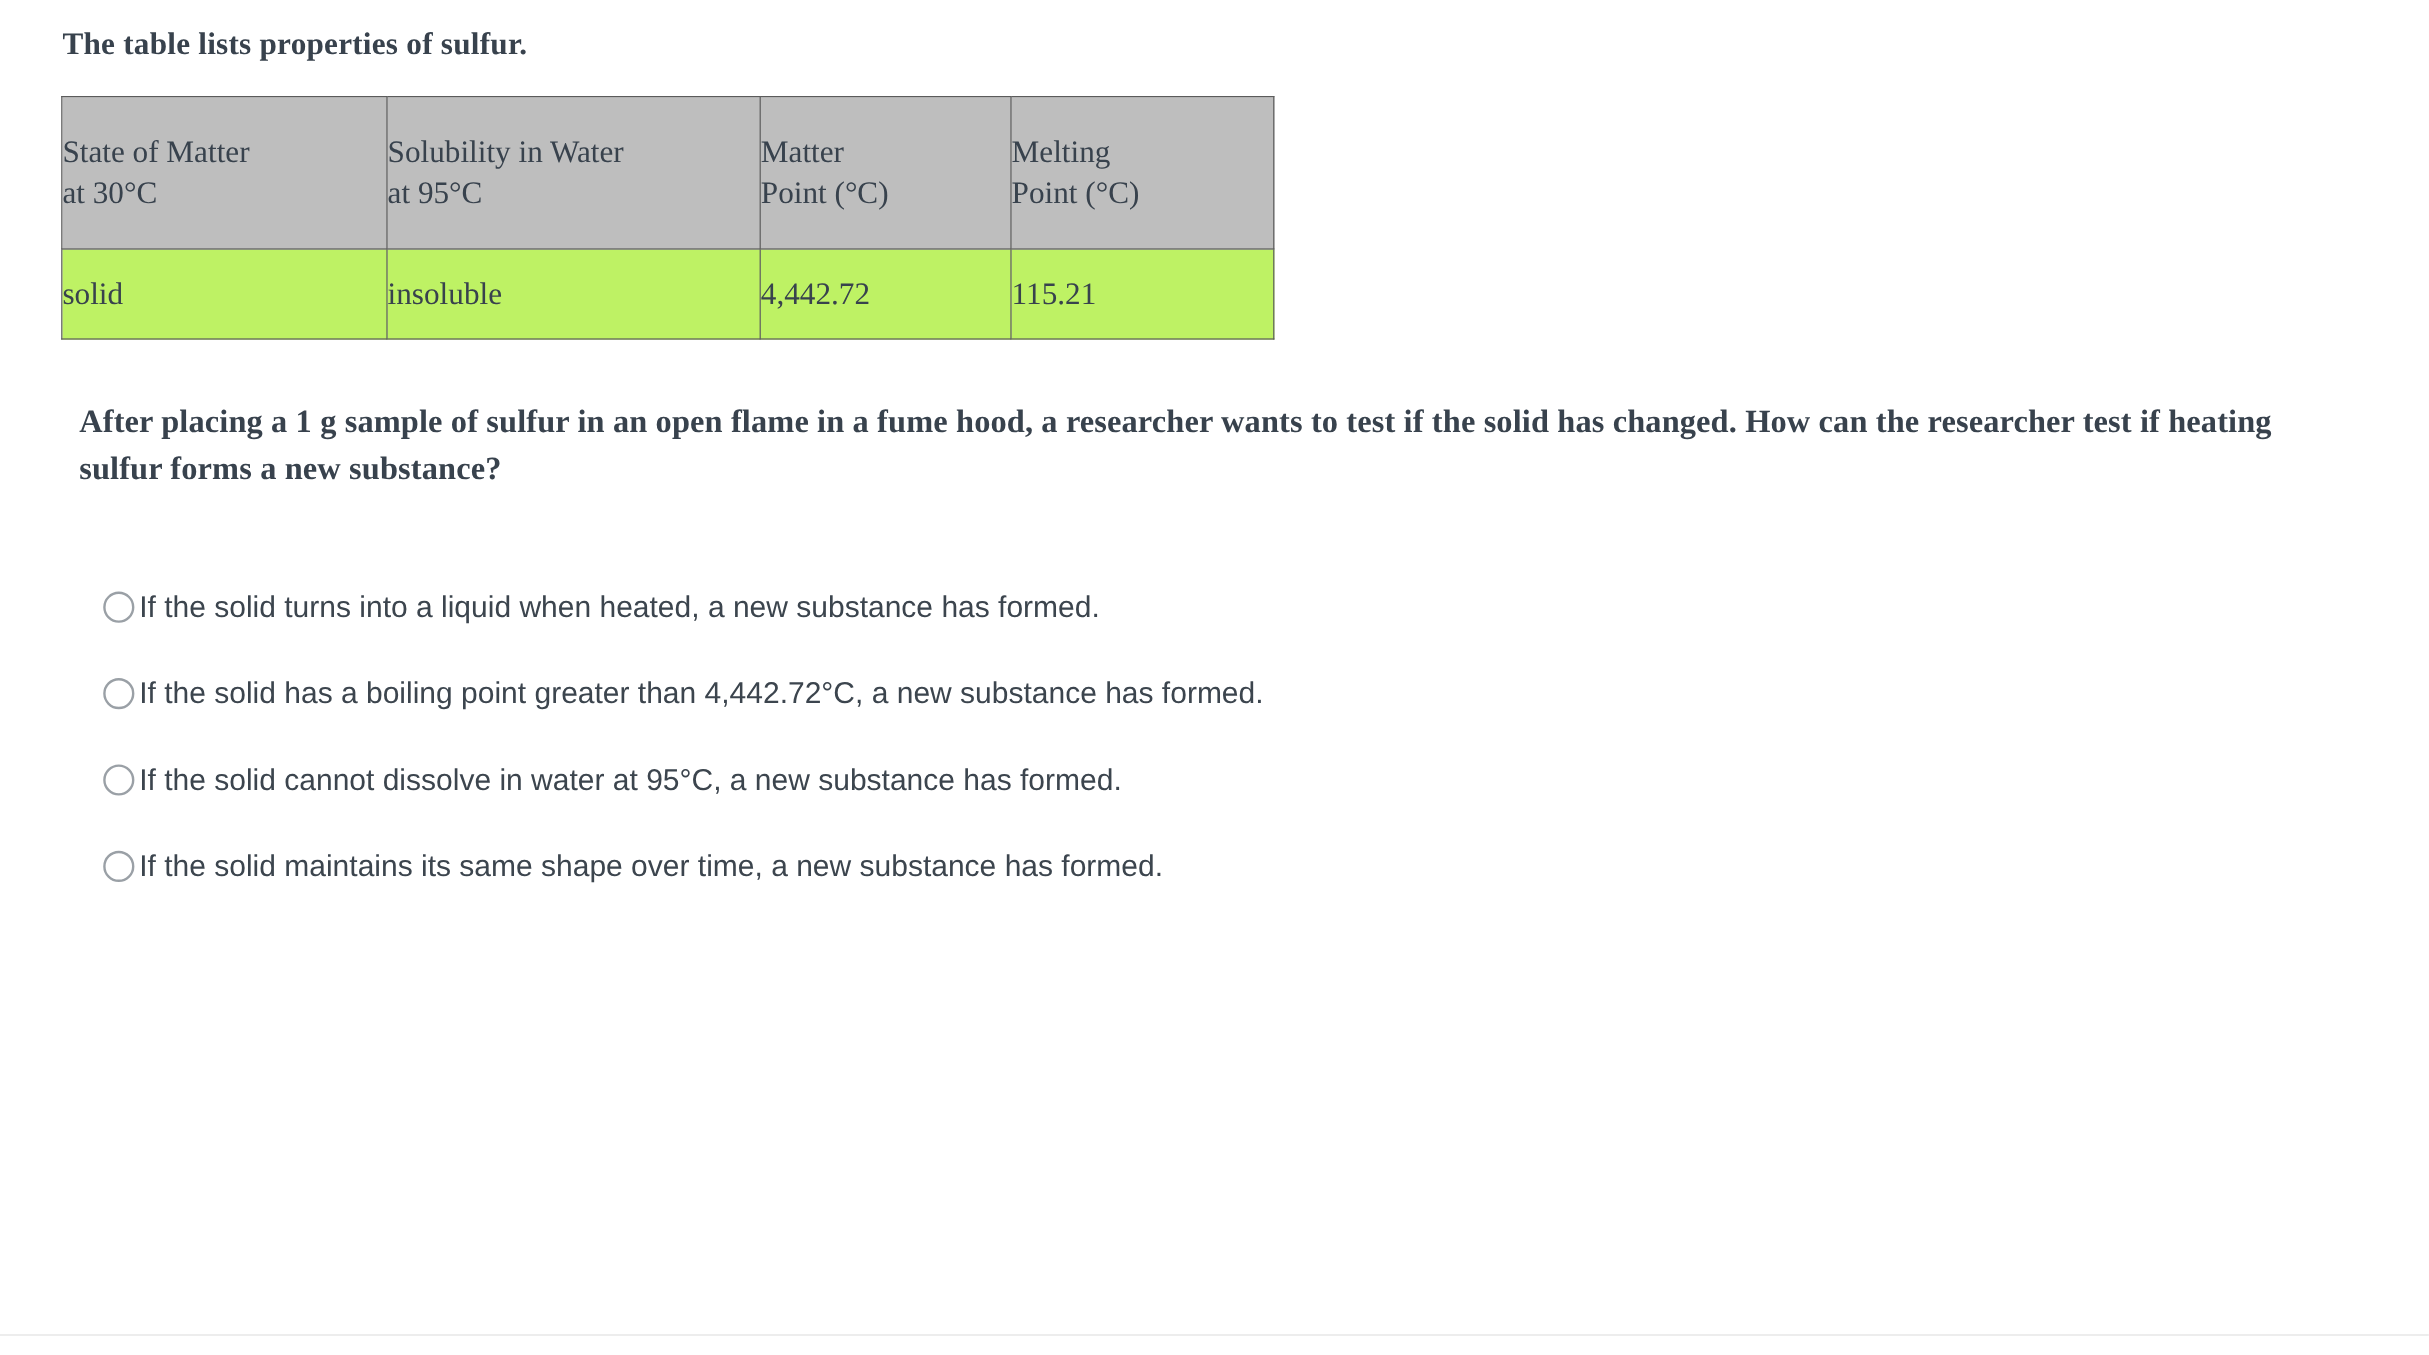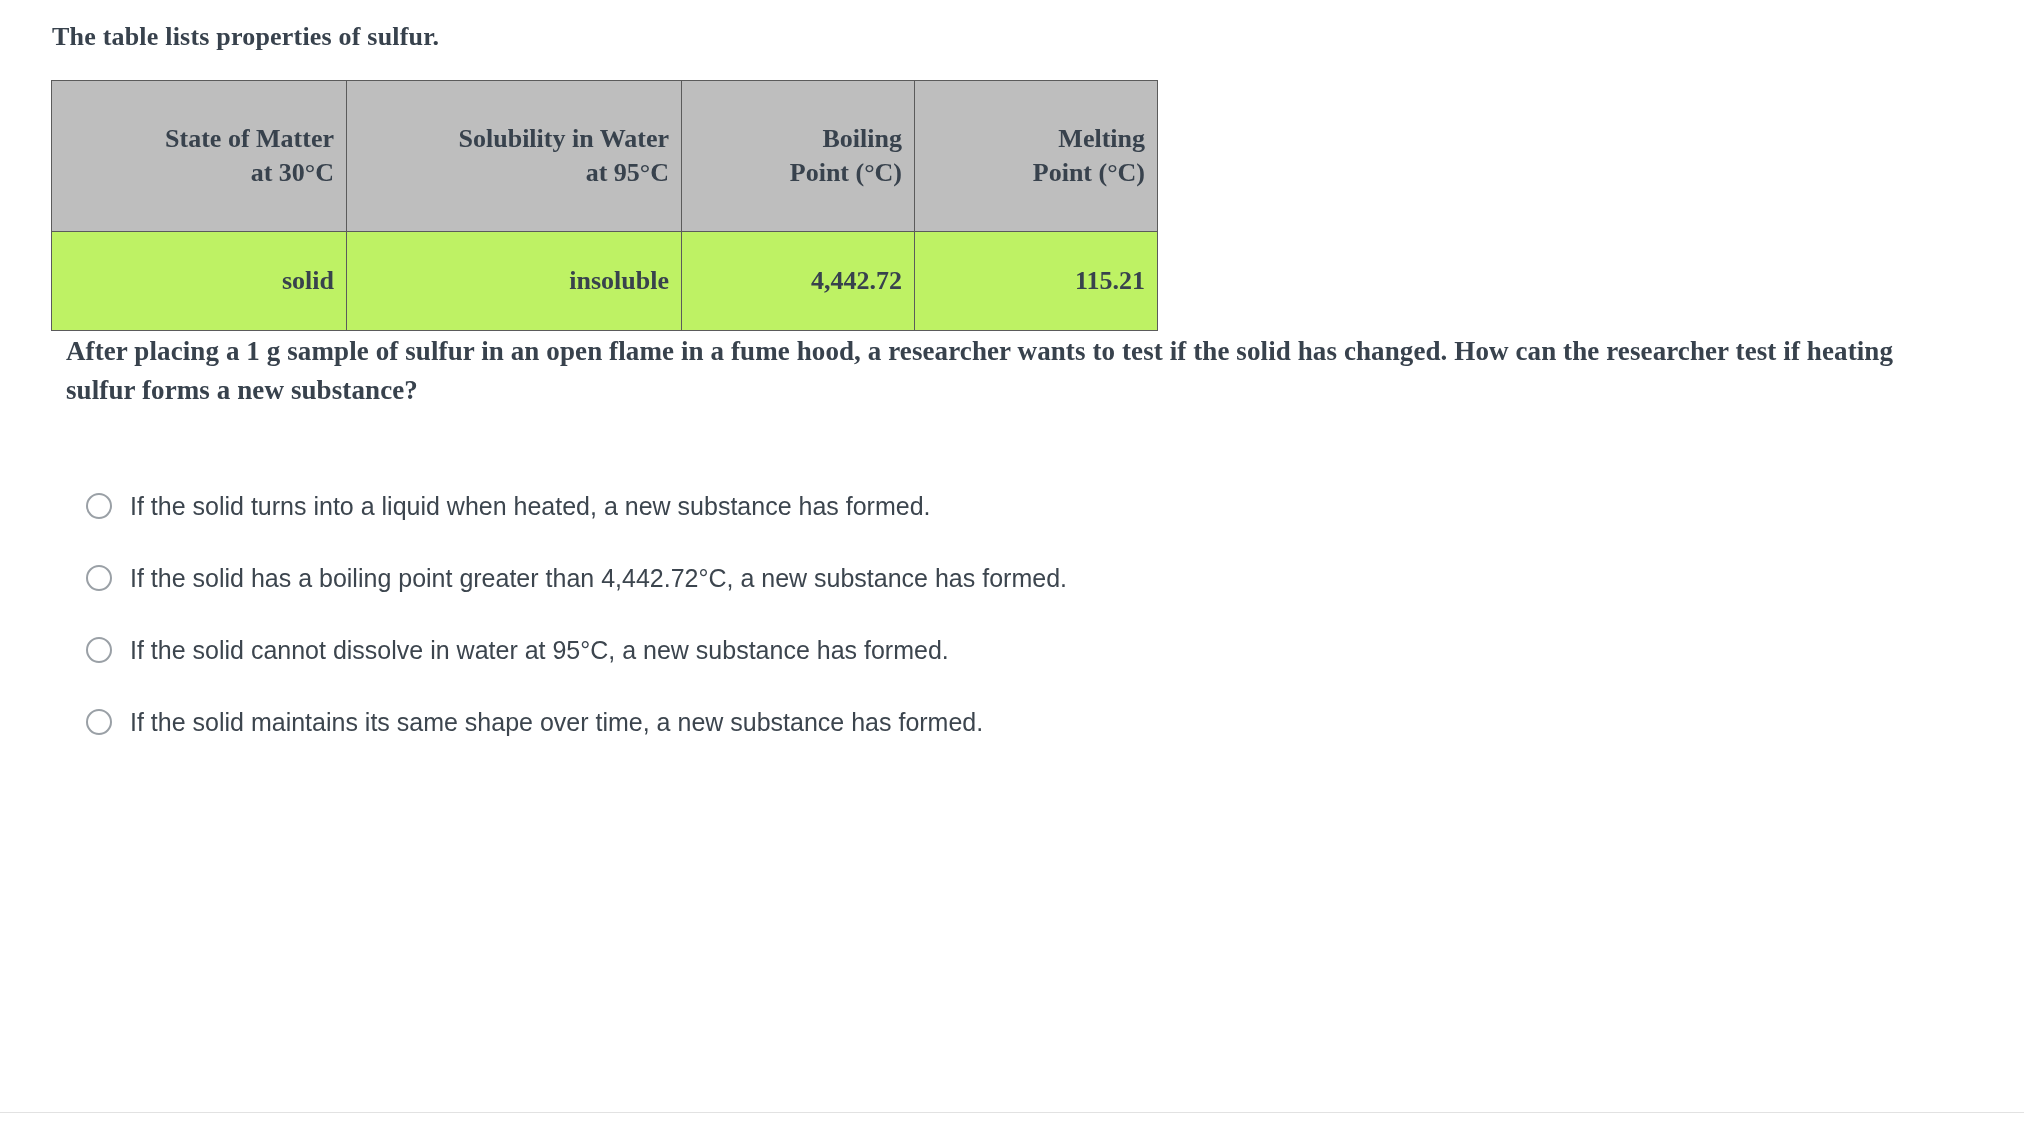--- a/index.html
+++ b/index.html
@@ -36,25 +36,25 @@
     position: absolute;
     left: 51px;
     top: 80px;
     border-collapse: collapse;
     font-family: "Liberation Serif", serif;
     color: #38424d;
   }
   .data-table th,
   .data-table td {
     border: 1px solid #5b5b5b;
-    text-align: right;
-    font-weight: bold;
+    text-align: left;
+    font-weight: normal;
     font-size: 26px;
     line-height: 1.32;
-    padding: 12px;
+    padding: 0;
   }
   .data-table thead th {
     background: #bebebe;
     height: 126px;
     vertical-align: middle;
   }
   .data-table tbody td {
     background: #bef264;
     height: 74px;
     vertical-align: middle;
@@ -79,21 +79,21 @@
   .choices {
     position: absolute;
     left: 86px;
     top: 470px;
     width: 1600px;
   }
   .choice {
     display: flex;
     align-items: center;
     height: 72px;
-    gap: 18px;
+    gap: 4px;
   }
   .radio {
     flex: 0 0 auto;
     width: 26px;
     height: 26px;
     border: 2px solid #9aa0a6;
     border-radius: 50%;
     background: #ffffff;
     box-sizing: border-box;
   }
@@ -124,21 +124,21 @@
       <tr>
         <th class="col-state">
           <span>State of Matter</span>
           <span class="th-line2">at 30°C</span>
         </th>
         <th class="col-solubility">
           <span>Solubility in Water</span>
           <span class="th-line2">at 95°C</span>
         </th>
         <th class="col-boiling">
-          <span>Boiling</span>
+          <span>Matter</span>
           <span class="th-line2">Point (°C)</span>
         </th>
         <th class="col-melting">
           <span>Melting</span>
           <span class="th-line2">Point (°C)</span>
         </th>
       </tr>
     </thead>
     <tbody>
       <tr>

